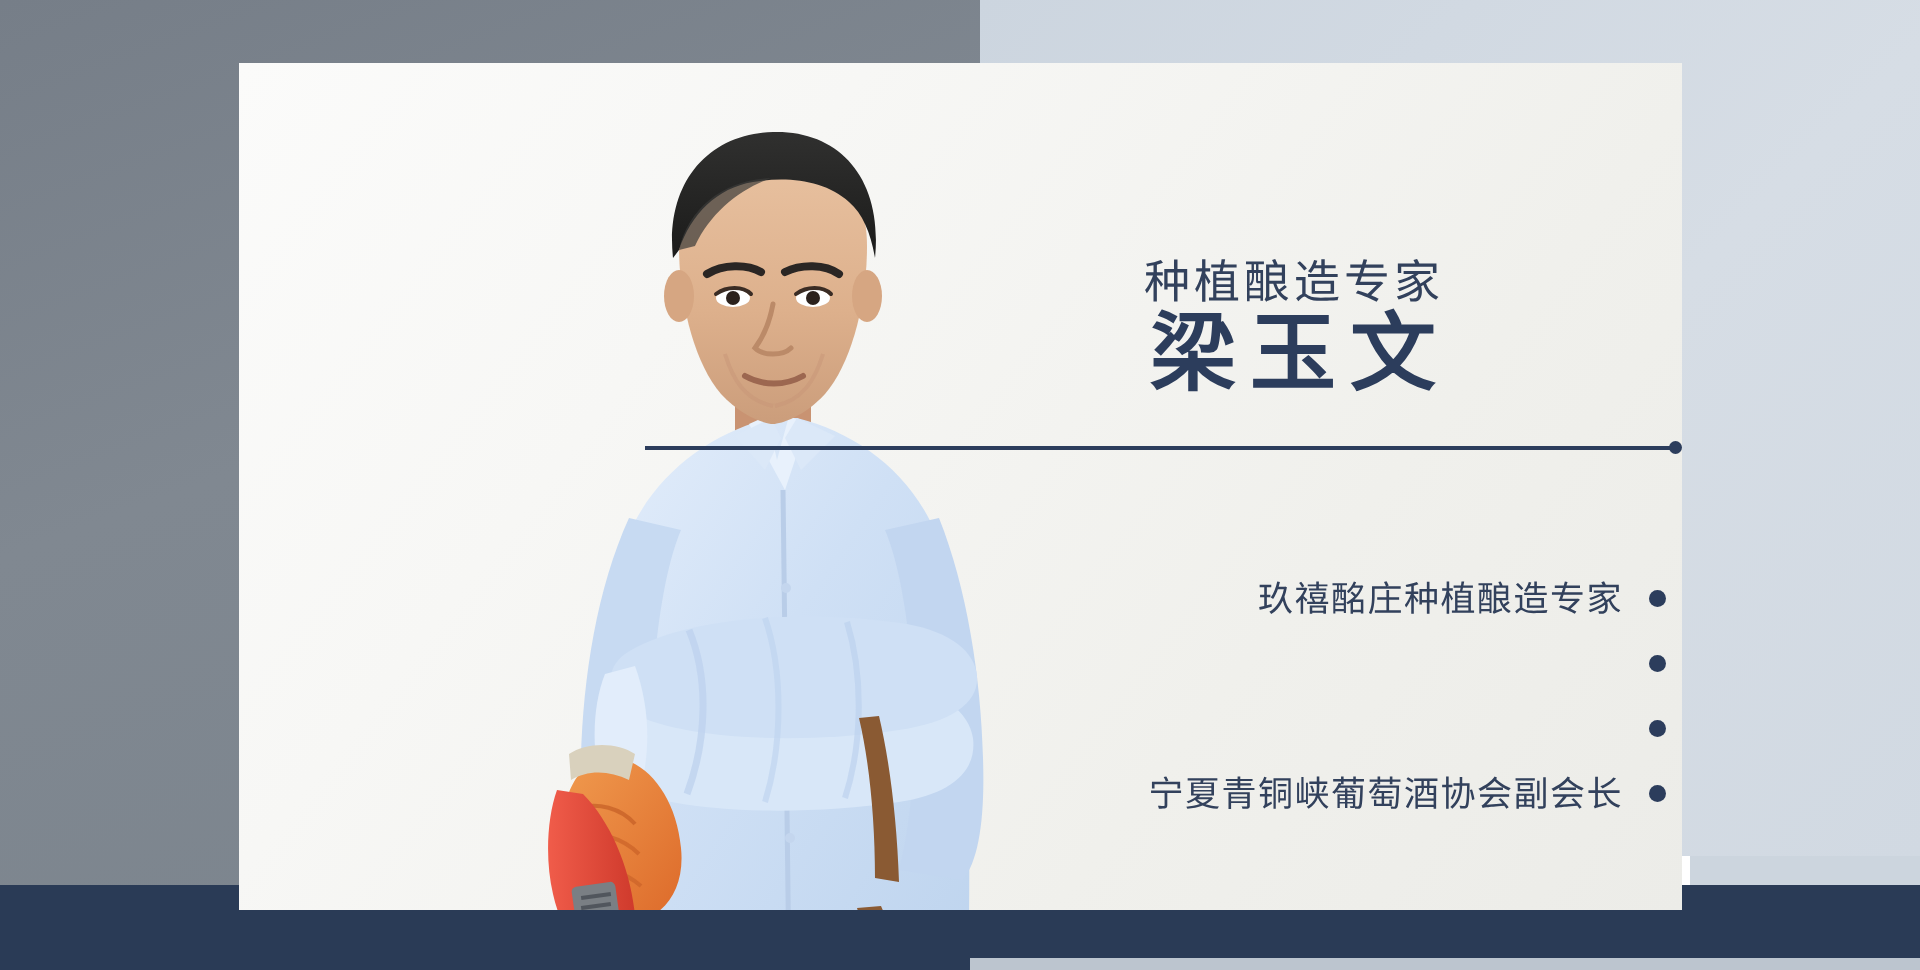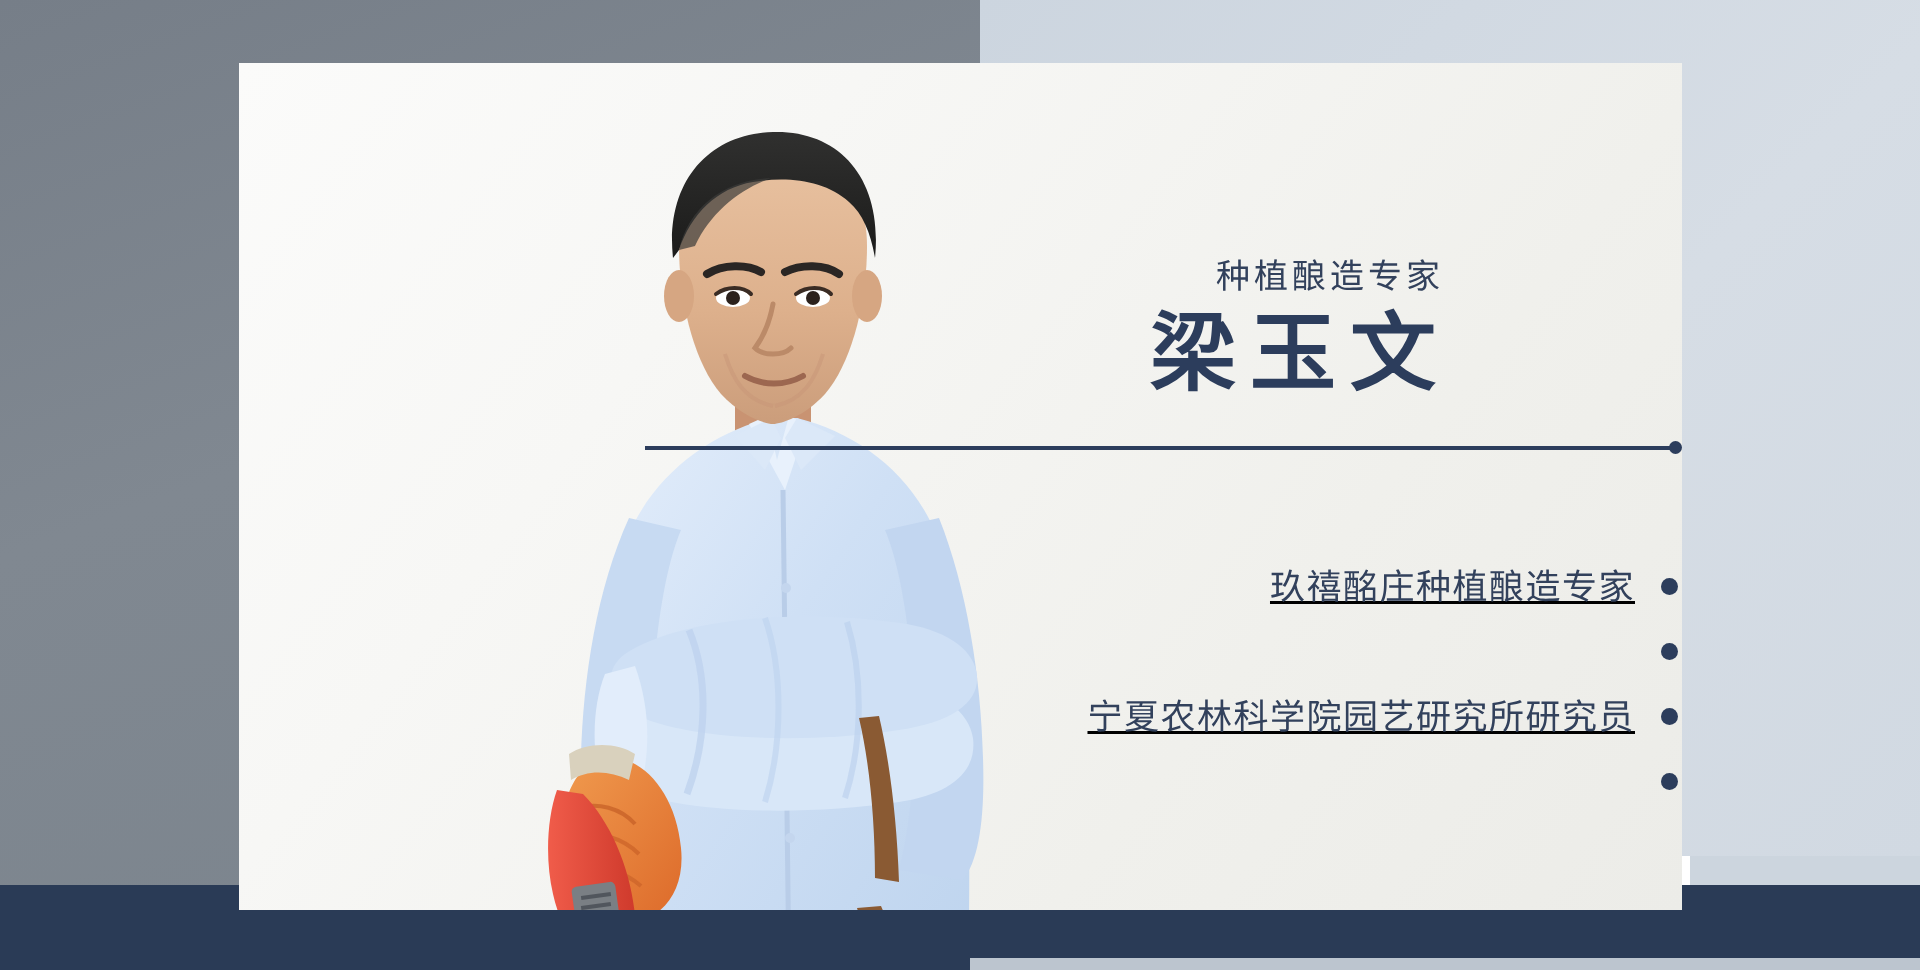--- a/index.html
+++ b/index.html
@@ -96,21 +96,21 @@
     right: 238px;
     top: 0;
     width: 900px;
     text-align: right;
   }
 
   .eyebrow {
     position: absolute;
     right: 0;
     top: 196px;
-    font-size: 34px;
+    font-size: 46px;
     letter-spacing: 4px;
     color: #32415c;
     font-weight: 400;
     white-space: nowrap;
     line-height: 1;
   }
 
   .name {
     position: absolute;
     right: -6px;
@@ -144,23 +144,22 @@
     background: #2c3d5c;
   }
 
   
   .creds {
     position: absolute;
     right: 0;
     top: 487px;
     width: 900px;
     list-style: none;
-    margin: 4px;
+    margin: 16px;
     padding: 0;
-    text-decoration: underline;
   }
 
   .cred-item {
     display: flex;
     align-items: center;
     justify-content: flex-end;
     height: 65px;
     white-space: nowrap;
   }
 
@@ -332,22 +331,22 @@
 
     <ul class="creds" id="creds-list">
         <li class="cred-item">
           <span class="cred-text">玖禧酩庄种植酿造专家</span>
           <span class="cred-dot"></span>
         </li>
         <li class="cred-item">
           <span class="cred-dot"></span>
         </li>
         <li class="cred-item">
-          <span class="cred-text">宁夏农林科学院园艺研究所研究员</span>
           <span class="cred-dot"></span>
         </li>
         <li class="cred-item">
+          <span class="cred-text">宁夏青铜峡葡萄酒协会副会长</span>
           <span class="cred-dot"></span>
         </li>
       </ul>
 
   </div>
 </div>
 
 </body></html>

